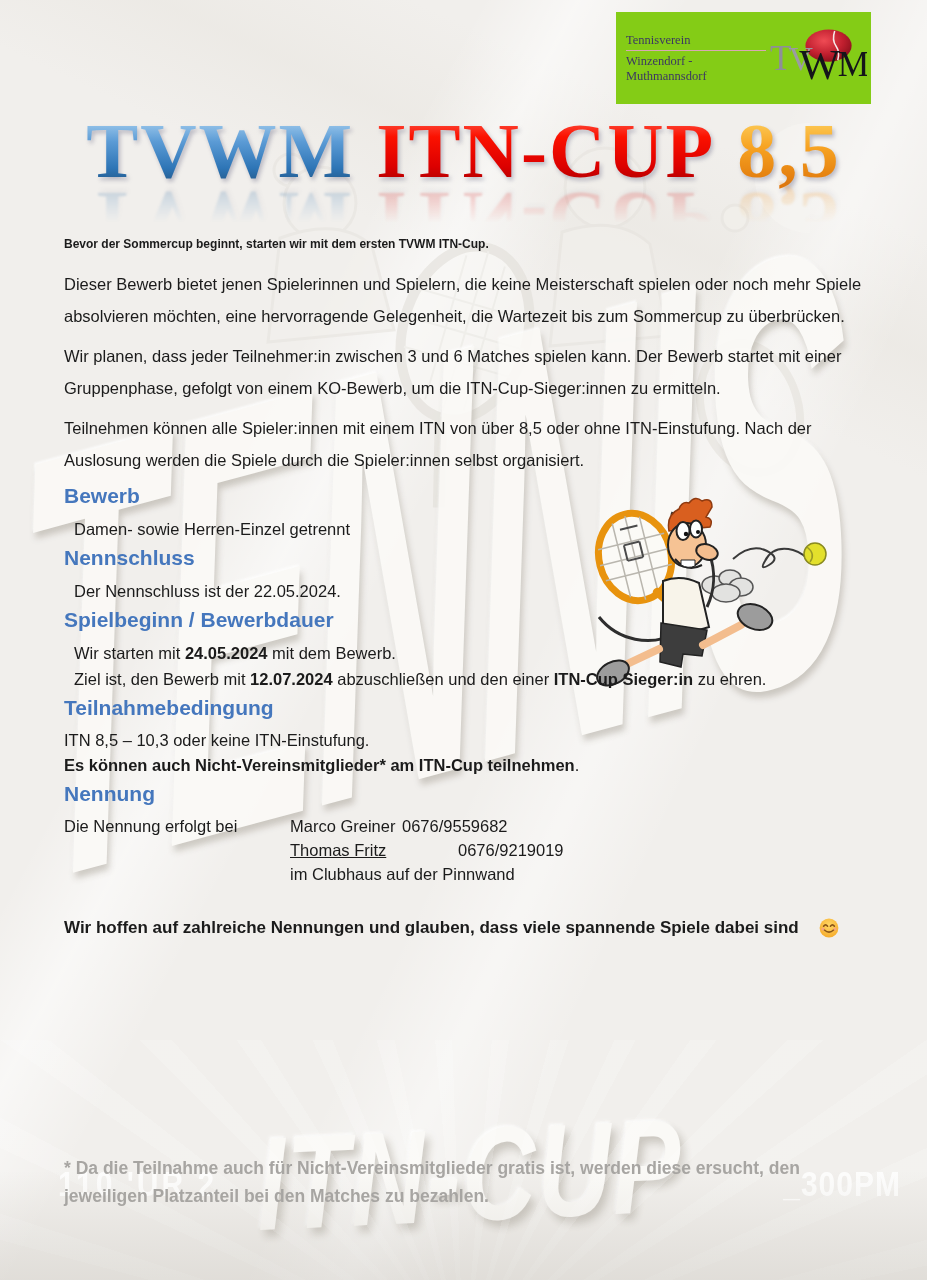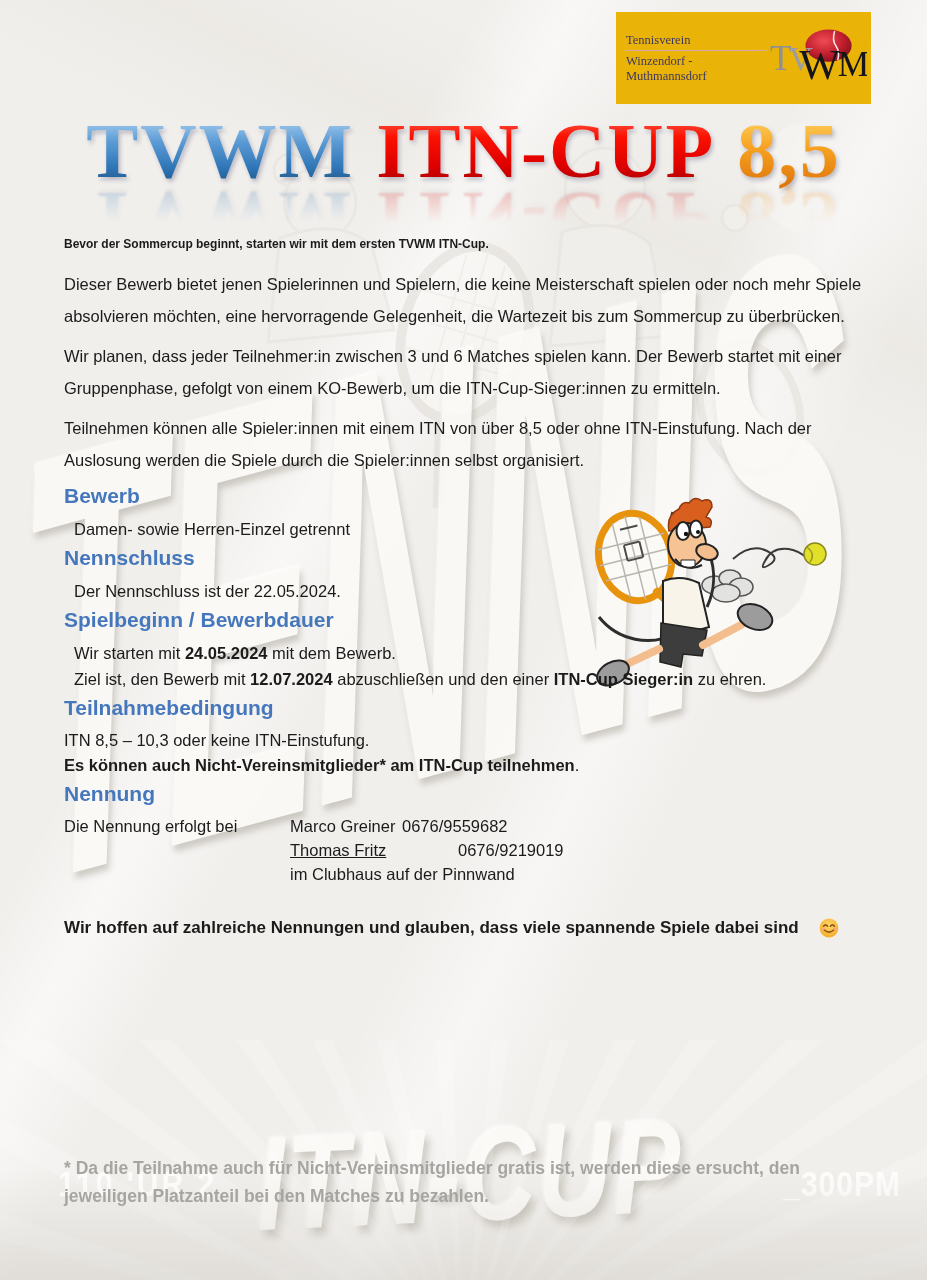--- a/index.html
+++ b/index.html
@@ -21,21 +21,21 @@
   .wm-small{position:absolute;z-index:0;font-weight:bold;font-size:30px;font-style:normal;
       color:rgba(255,255,255,.85);letter-spacing:3px;transform:scaleY(1.15);font-family:"Liberation Sans",sans-serif;}
   .wm-left{left:58px;top:1168px;}
   .wm-right{right:26px;top:1168px;letter-spacing:1px;}
   .rays{position:absolute;left:0;top:1040px;width:927px;height:240px;z-index:0;opacity:.35;
       background:repeating-conic-gradient(from 245deg at 50% 135%, rgba(255,255,255,.5) 0deg 3deg, rgba(255,255,255,0) 3deg 10deg);}
   .bottom-shade{position:absolute;left:0;right:0;bottom:0;height:110px;z-index:0;
       background:linear-gradient(180deg,transparent,rgba(186,181,172,.3));}
 
   
-  .logo{position:absolute;left:616px;top:12px;width:255px;height:92px;background:#eab308;
+  .logo{position:absolute;left:616px;top:12px;width:255px;height:92px;background:#84cc16;
         z-index:3;display:flex;align-items:center;box-sizing:border-box;padding:4px 4px 4px 10px;}
   .logo-text{width:148px;color:#3c3862;font-family:"Liberation Serif",serif;font-size:12.5px;line-height:15px;}
   .logo-divider{height:1px;background:#d8a8b2;margin:2px 0 3px;width:140px;}
   .logo-mark{width:100px;height:80px;flex:none;}
 
   
   .title-wrap{position:absolute;left:0;right:0;top:112px;z-index:3;text-align:center;}
   .title-row{display:flex;justify-content:center;align-items:baseline;gap:22px;
       font-family:"Liberation Serif",serif;font-weight:bold;font-size:78px;line-height:1;letter-spacing:2px;}
   .tw{background-clip:text;-webkit-background-clip:text;color:transparent;

